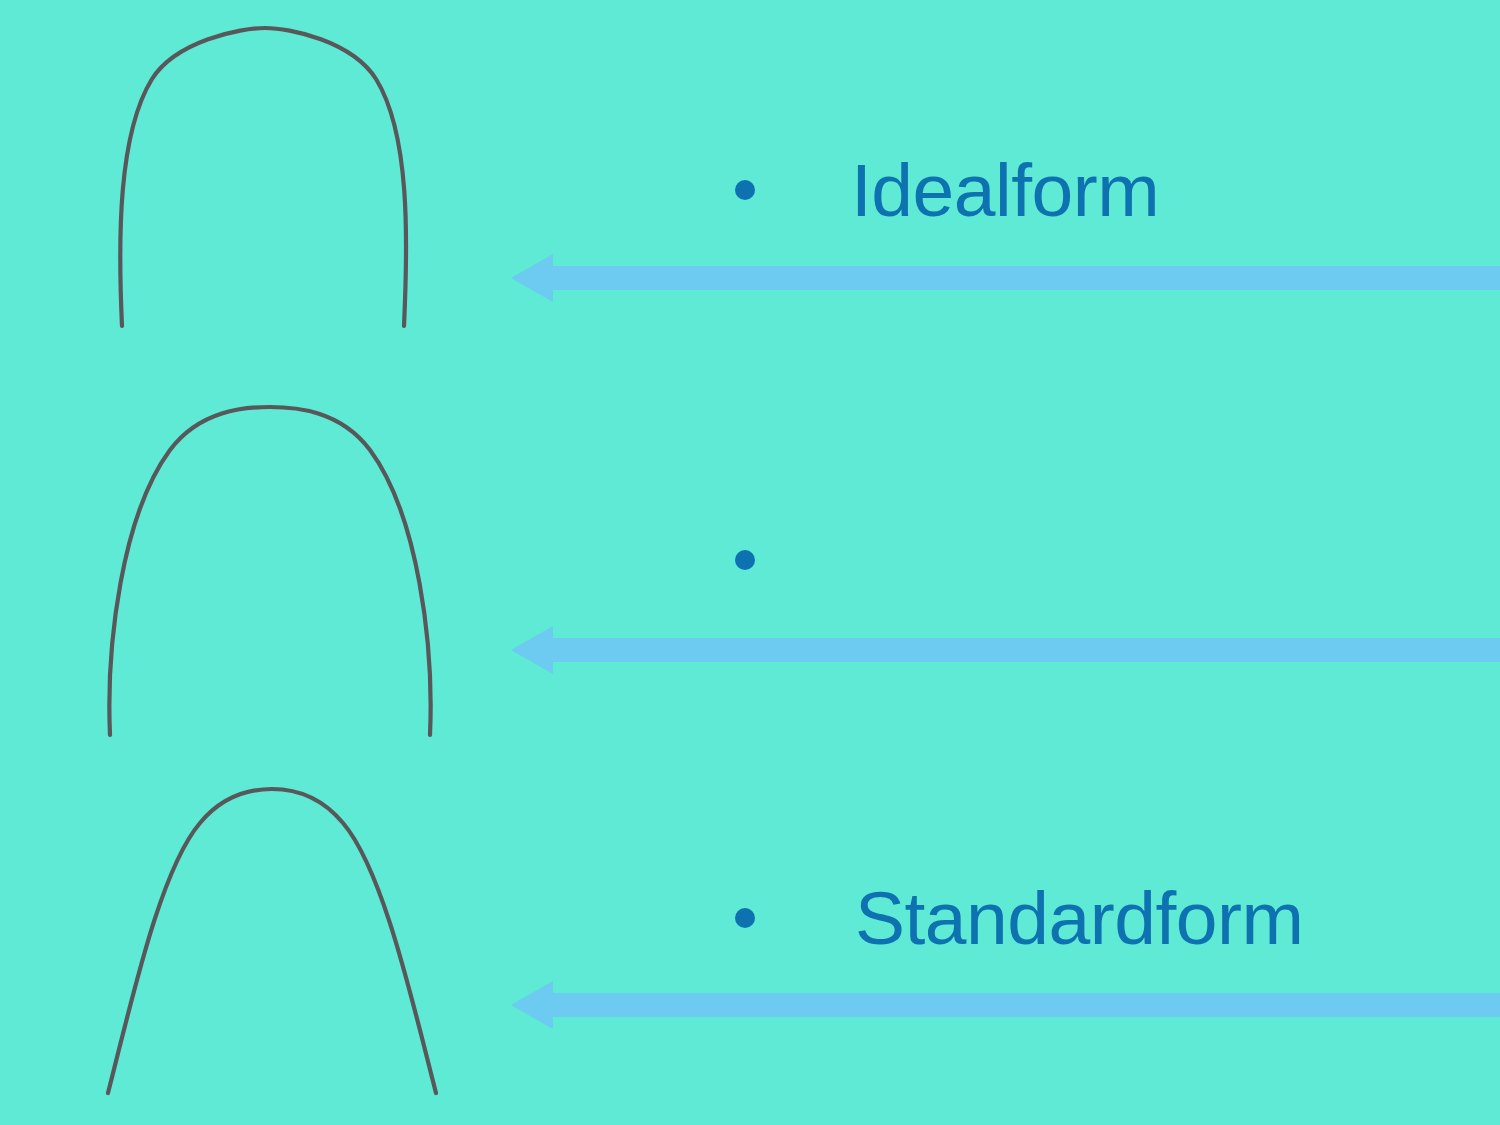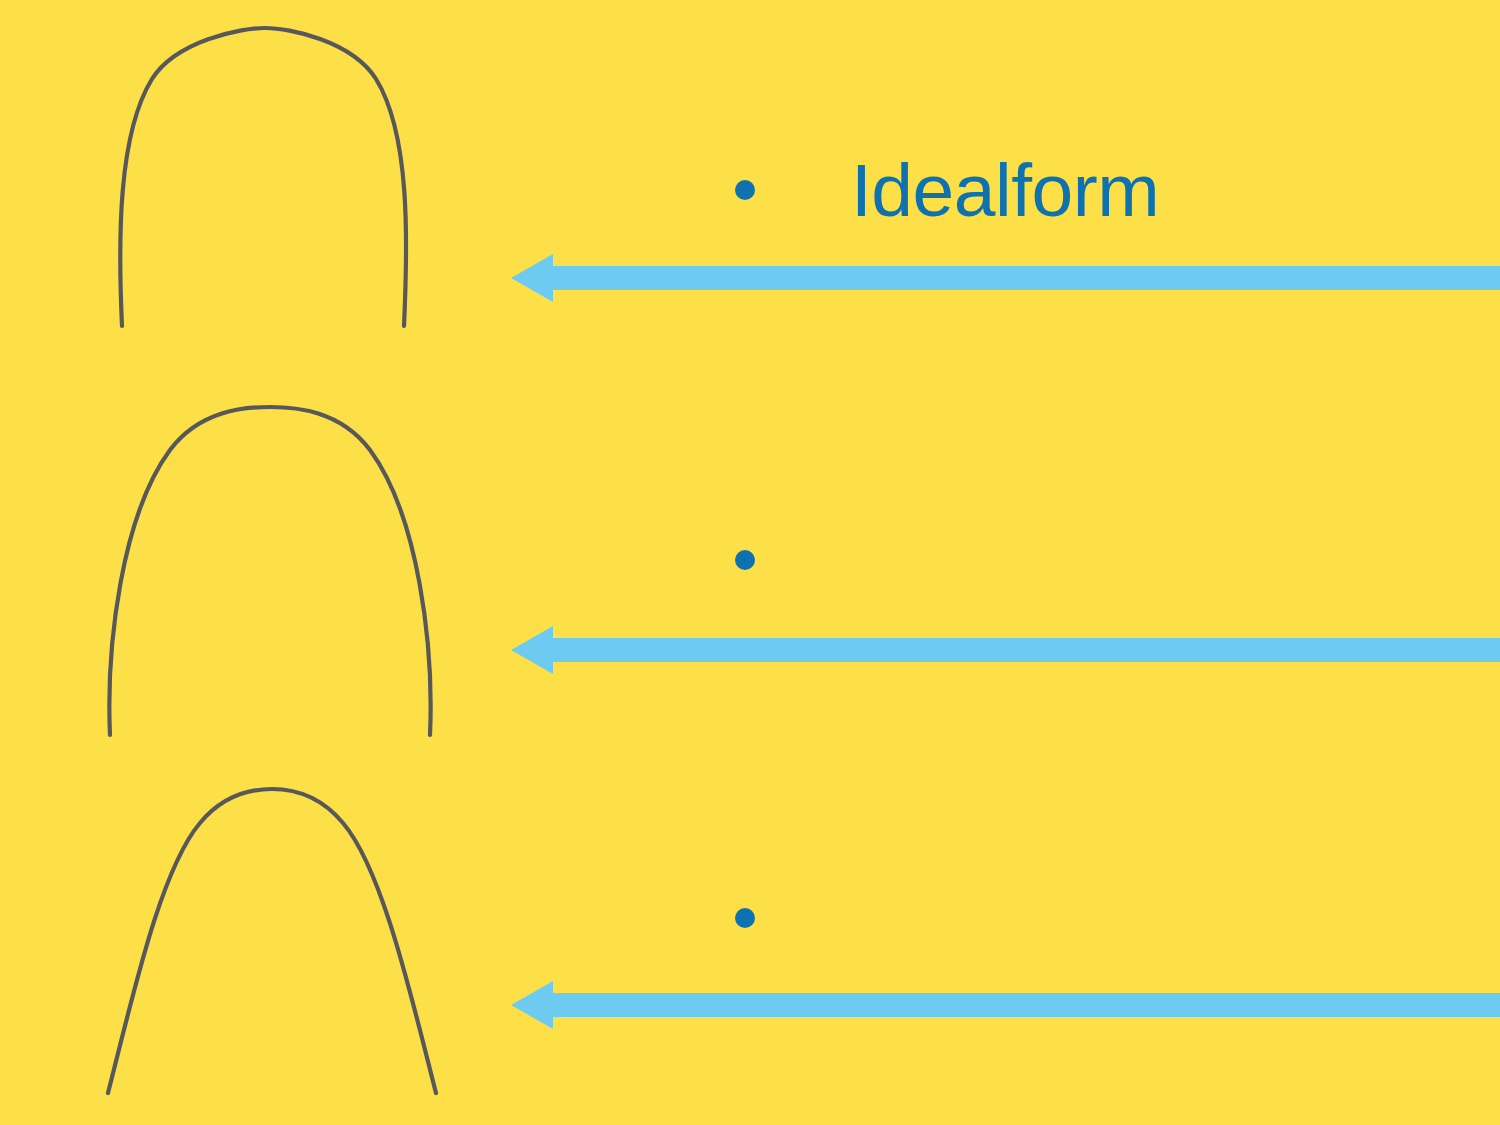--- a/index.html
+++ b/index.html
@@ -8,21 +8,21 @@
     padding: 0;
     background: #ffffff;
   }
   body {
     font-family: "Liberation Sans", sans-serif;
   }
   #slide {
     position: relative;
     width: 1500px;
     height: 1125px;
-    background: #fde047;
+    background: #5eead4;
     overflow: hidden;
   }
 
   
   .arch-figure {
     position: absolute;
     left: 60px;
     width: 420px;
   }
   .arch-figure svg {
@@ -142,15 +142,16 @@
   </div>
 
   <div class="arrow" id="arrow-3">
     <svg viewBox="0 0 1000 60" preserveAspectRatio="none">
       <polygon fill="#6DCAF0" points="6,30 48,6 48,18 1000,18 1000,42 48,42 48,54"></polygon>
     </svg>
   </div>
 
   <div class="bullet-row" id="label-row-3">
     <span class="bullet-dot"></span>
+    <span class="bullet-label">Standardform</span>
   </div>
 
 </div>
 
 </body></html>

